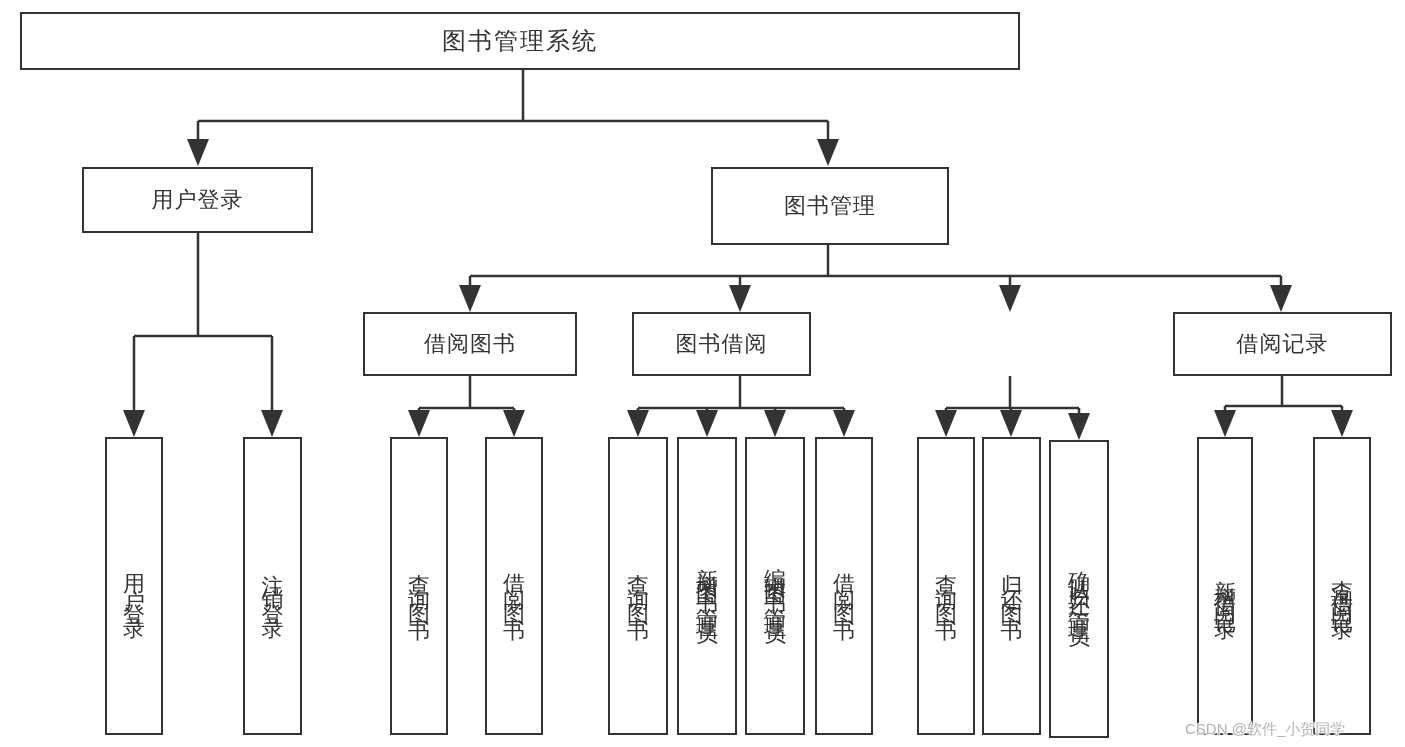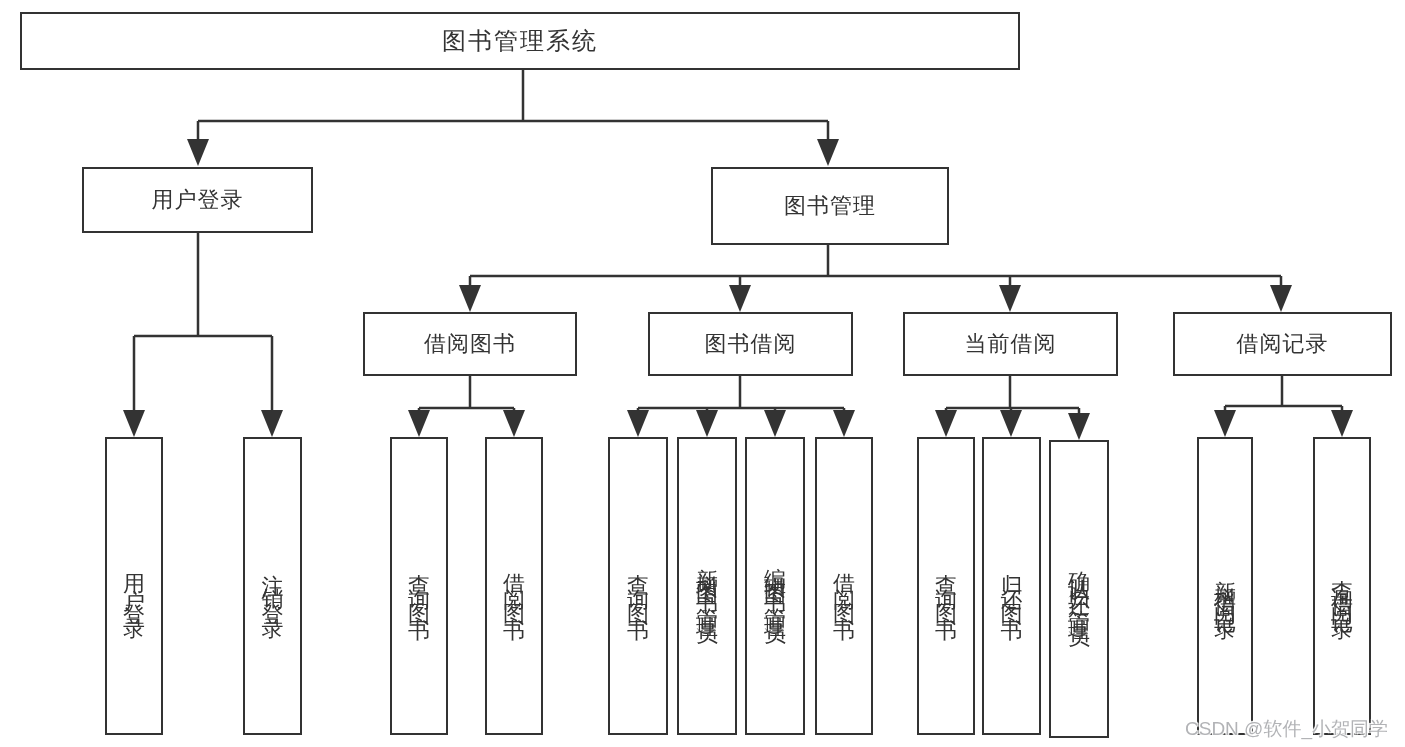--- a/index.html
+++ b/index.html
@@ -27,21 +27,21 @@
     text-orientation:mixed;
     font-size:22px;
     line-height:1;
     top:437px;height:298px;
   }
   .ls-wide{letter-spacing:15px;}
   .ls-mid{letter-spacing:8px;}
   .watermark{
     position:absolute;
     left:1185px;top:716px;width:212px;height:26px;
-    font-size:19px;line-height:26px;
+    font-size:15px;line-height:26px;
     color:#b2b3b6;
     white-space:nowrap;
     text-shadow:0 0 2px #ffffff,1px 1px 1px #ffffff,-1px -1px 1px #ffffff,1px -1px 1px #ffffff,-1px 1px 1px #ffffff;
     z-index:5;
   }
 </style>
 </head>
 <body>
 
 <div class="canvas">
@@ -84,22 +84,21 @@
     <use href="#ah" x="1225" y="437"></use>
     <use href="#ah" x="1342" y="437"></use>
   </svg>
 
   <div class="node hbox root" style="left:20px;top:12px;width:1000px;height:58px">图书管理系统</div>
 
   <div class="node hbox" style="left:82px;top:167px;width:231px;height:66px">用户登录</div>
   <div class="node hbox" style="left:711px;top:167px;width:238px;height:78px">图书管理</div>
 
   <div class="node hbox" style="left:363px;top:312px;width:214px;height:64px">借阅图书</div>
-  <div class="node hbox" style="left:648px;top:312px;width:205px;height:64px">图书借阅</div>
-  <div class="node hbox" style="left:903px;top:312px;width:215px;height:64px">当前借阅</div>
+  <div class="node hbox" style="left:632px;top:312px;width:179px;height:64px">图书借阅</div>
   <div class="node hbox" style="left:1173px;top:312px;width:219px;height:64px">借阅记录</div>
 
   <div class="node vbox ls-wide" style="left:105px;width:58px">用户登录</div>
   <div class="node vbox ls-wide" style="left:243px;width:59px">注销登录</div>
 
   <div class="node vbox ls-wide" style="left:390px;width:58px">查询图书</div>
   <div class="node vbox ls-wide" style="left:485px;width:58px">借阅图书</div>
 
   <div class="node vbox ls-wide" style="left:608px;width:60px">查询图书</div>
   <div class="node vbox ls-mid" style="left:677px;width:60px">新增图书（管理员）</div>

